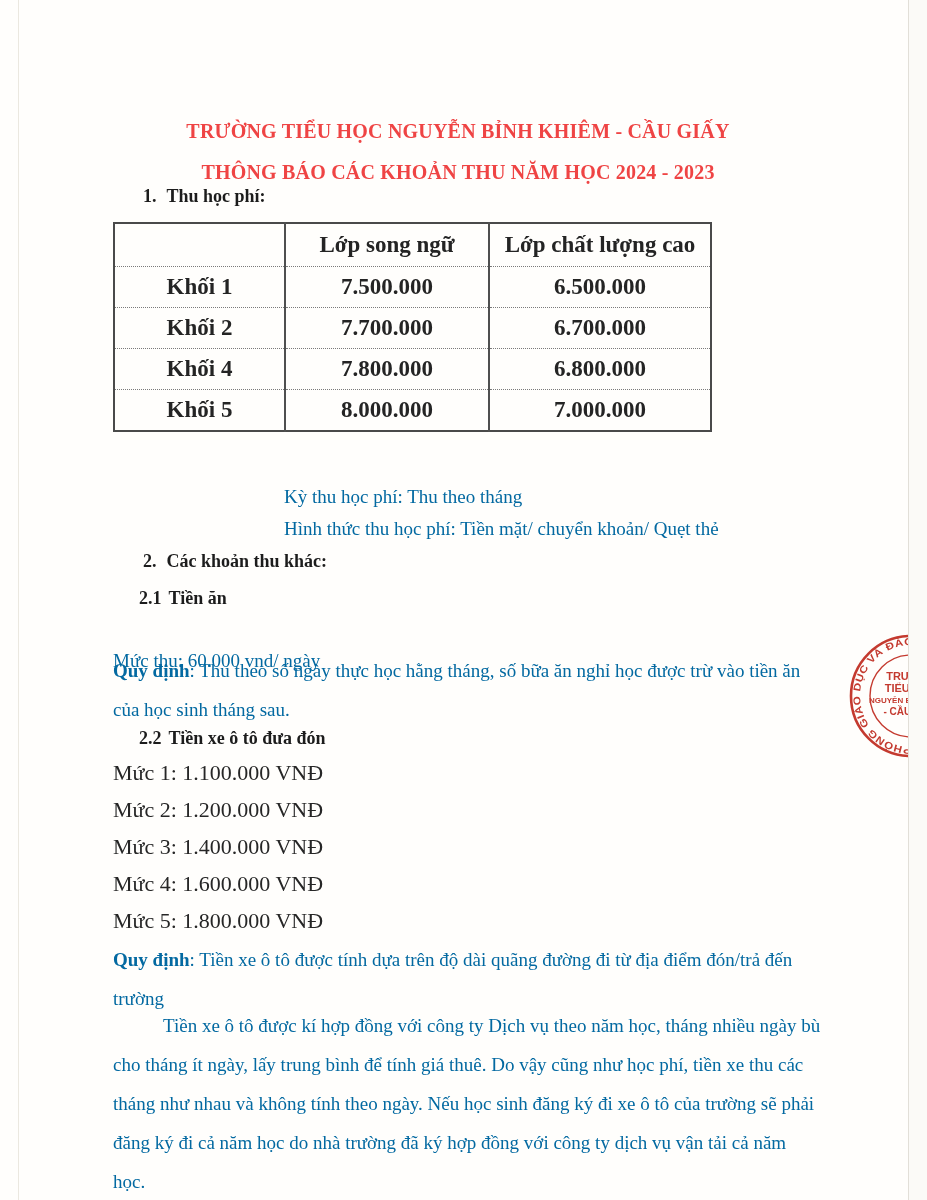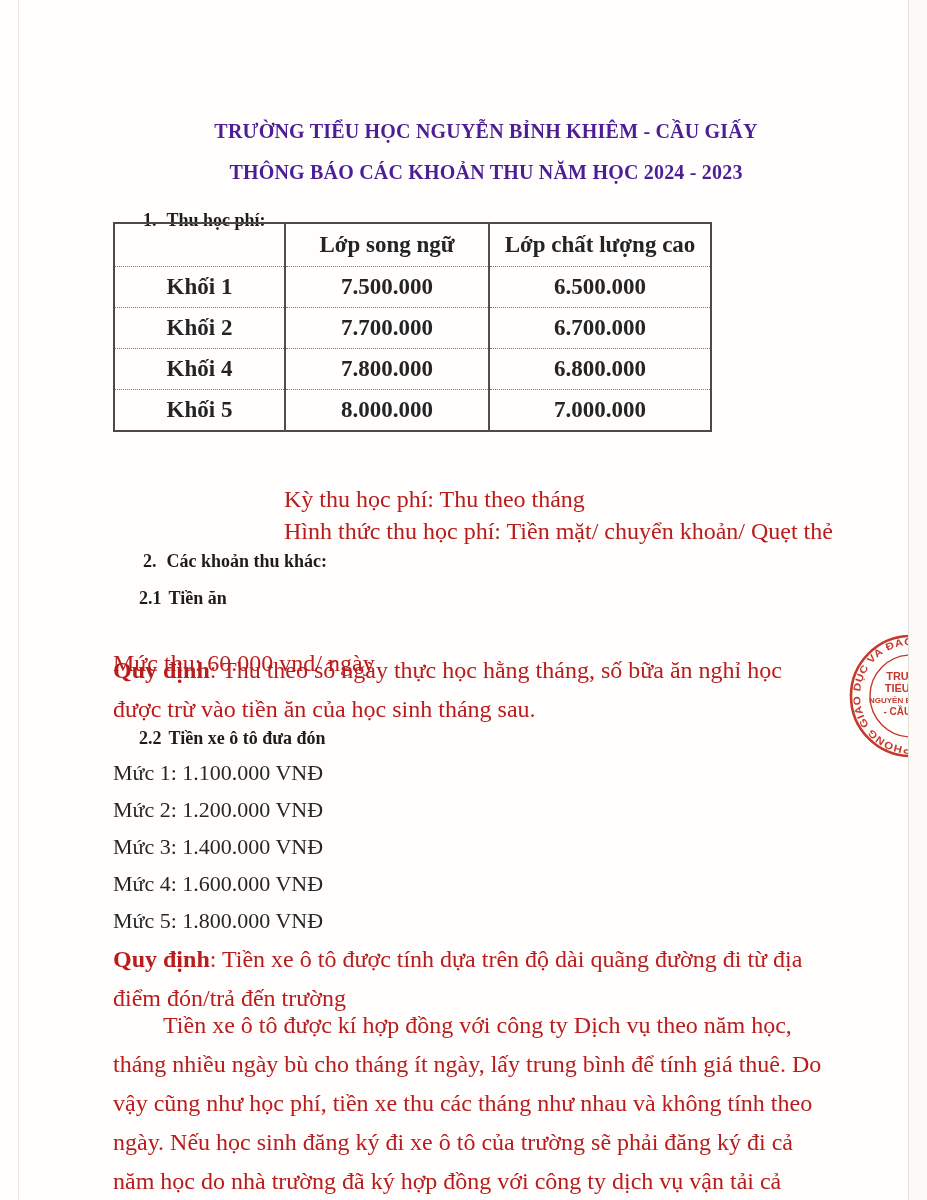--- a/index.html
+++ b/index.html
@@ -10,27 +10,27 @@
     color:#212121;
   }
   .page{
     position:absolute;left:0;top:0;width:908px;height:1200px;
     background:#fffefc;overflow:hidden;
   }
   .edge-left{position:absolute;left:18px;top:0;width:1px;height:1200px;background:#ebe8e0;}
   .edge-right{position:absolute;left:908px;top:0;width:1px;height:1200px;background:#e2dfd8;}
   .abs{position:absolute;}
   .title{
-    width:860px;left:56px;text-align:center;font-weight:bold;font-size:20px;
-    letter-spacing:0.2px;color:#4c1d95;
+    width:860px;left:28px;text-align:center;font-weight:bold;font-size:20px;
+    letter-spacing:0.2px;color:#ef4444;
   }
   .h-num{font-weight:bold;font-size:18px;color:#1c1c1c;}
   .h-txt{font-weight:bold;font-size:18px;color:#1c1c1c;margin-left:10px;}
   .h-txt.tight{margin-left:7px;}
-  .body-text{font-size:24px;color:#b91c1c;}
+  .body-text{font-size:19px;color:#0369a1;}
   table.fee{
     border-collapse:collapse;table-layout:fixed;width:597px;
     border:2px solid #4a4a4a;background:transparent;
   }
   table.fee th,table.fee td{
     border-left:2px solid #4f4f4f;
     border-bottom:1.5px dotted #7a7a7a;
     text-align:center;vertical-align:middle;
     font-size:23px;color:#242424;padding:0;
   }
@@ -45,21 +45,21 @@
   .stamp text{font-family:"Liberation Sans","DejaVu Sans",sans-serif;}
 </style>
 </head>
 <body>
 
 <div class="page">
 
   <div class="abs title" style="top:120px;">TRƯỜNG TIỂU HỌC NGUYỄN BỈNH KHIÊM - CẦU GIẤY</div>
   <div class="abs title" style="top:161px;">THÔNG BÁO CÁC KHOẢN THU NĂM HỌC 2024 - 2023</div>
 
-  <div class="abs" style="left:143px;top:210px;">
+  <div class="abs" style="left:143px;top:186px;">
     <span class="h-num">1.</span><span class="h-txt">Thu học phí:</span>
   </div>
 
   <table class="fee abs" style="left:113px;top:222px;">
     <colgroup>
         <col style="width:171px">
         <col style="width:204px">
         <col style="width:222px">
       </colgroup>
     <thead>

